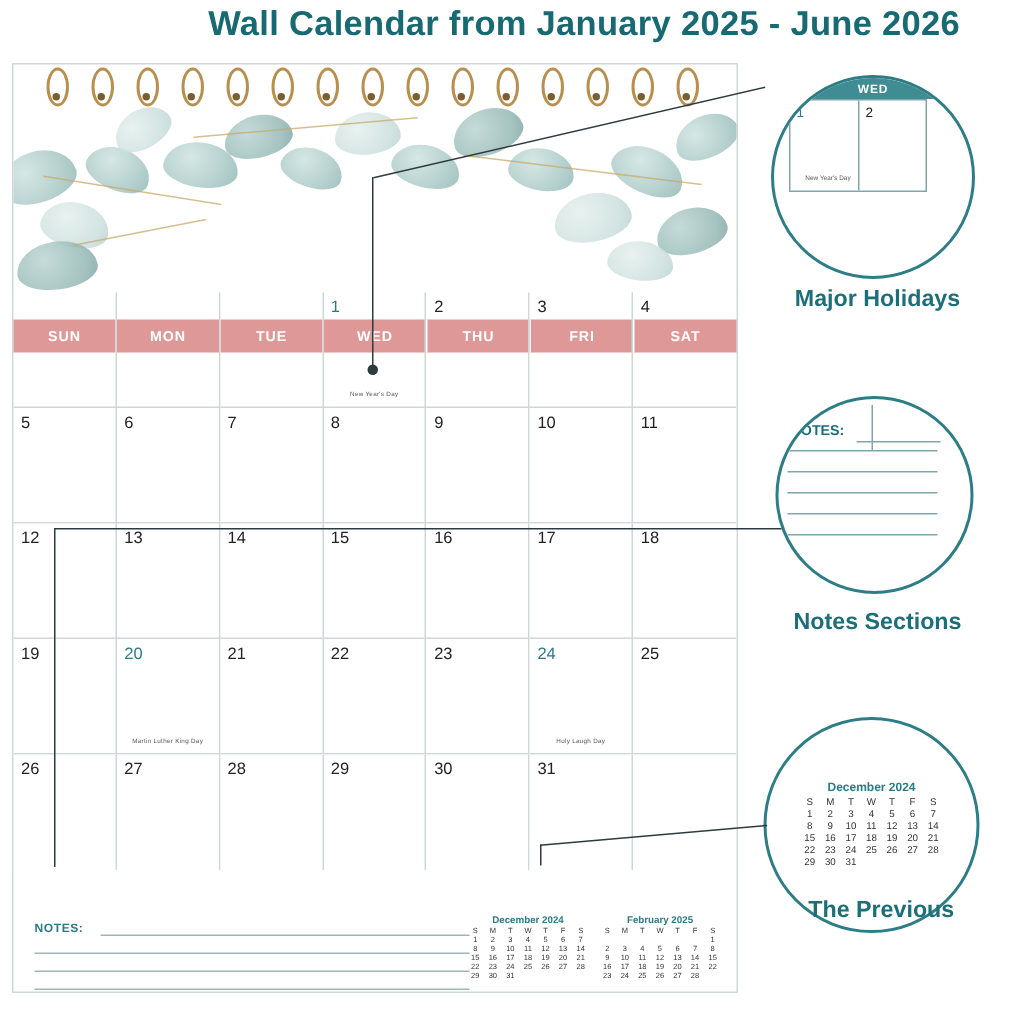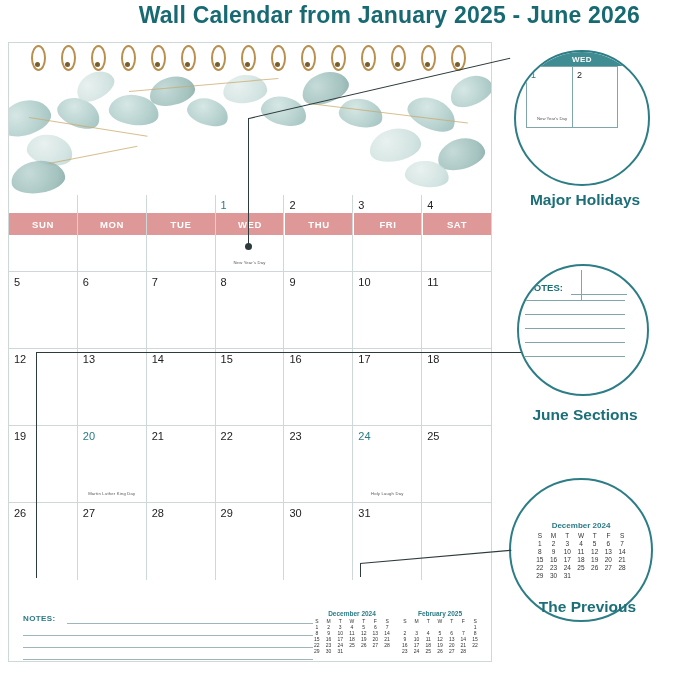--- a/index.html
+++ b/index.html
@@ -550,21 +550,21 @@
     <div class="c2-vline" style="left:62px;top:4px;height:30px;"></div>
     <div class="c2-lab">NOTES:</div>
     <div class="c2-line" style="top:34px;"></div>
     <div class="c2-line" style="top:28px;left:52px;width:56px;"></div>
     <div class="c2-line" style="top:48px;"></div>
     <div class="c2-line" style="top:62px;"></div>
     <div class="c2-line" style="top:76px;"></div>
     <div class="c2-line" style="top:90px;"></div>
   </div>
   <div class="cap" style="left:505px;top:405px;width:160px;">
-    <div>June Sections</div>
+    <div>Notes Sections</div>
   </div>
   <div class="lead" style="left:36px;top:352px;width:485px;"></div>
   <div class="leadv" style="left:36px;top:352px;height:226px;"></div>
 </div>
 
 <div class="callout">
   <div class="circle" style="left:509px;top:478px;width:140px;height:140px;">
     <div class="c3">
       <div class="c3-title">December 2024</div>
       <table>

